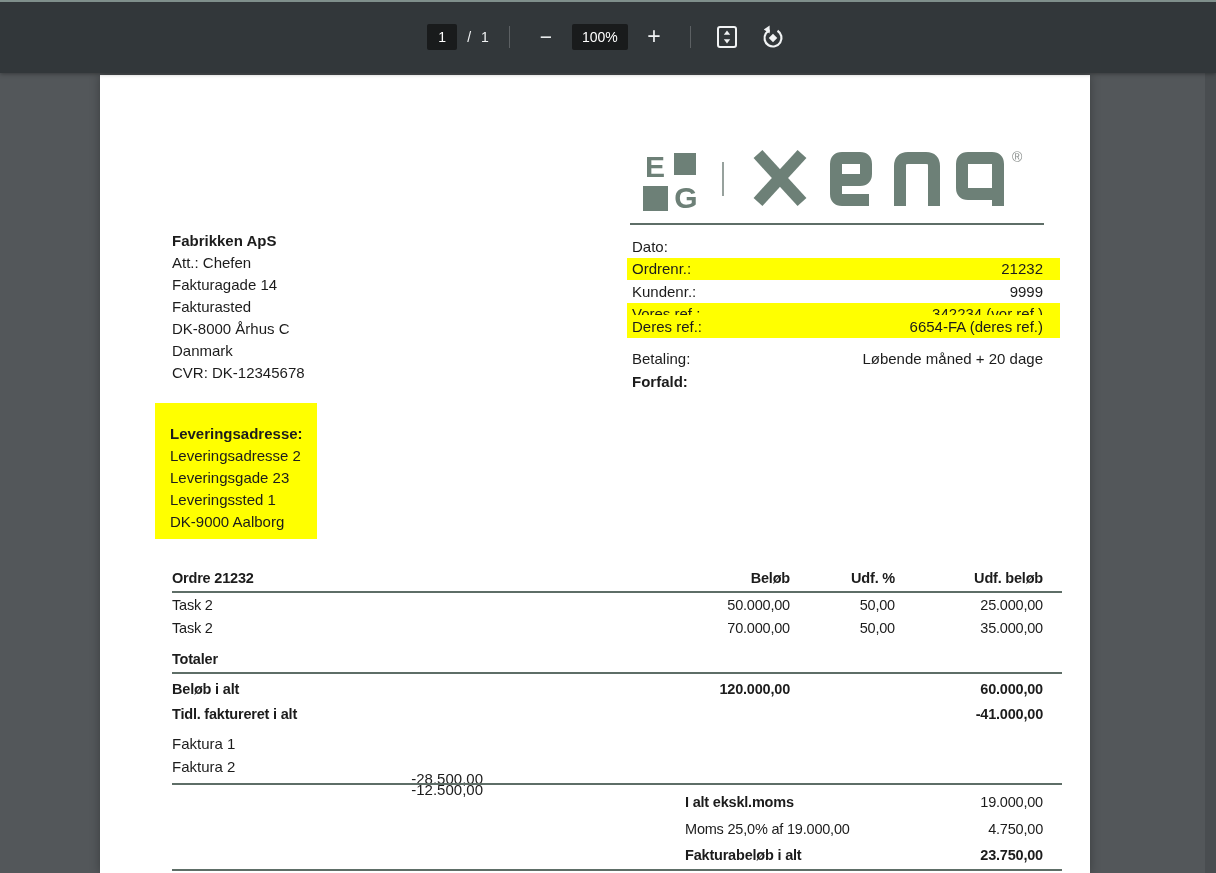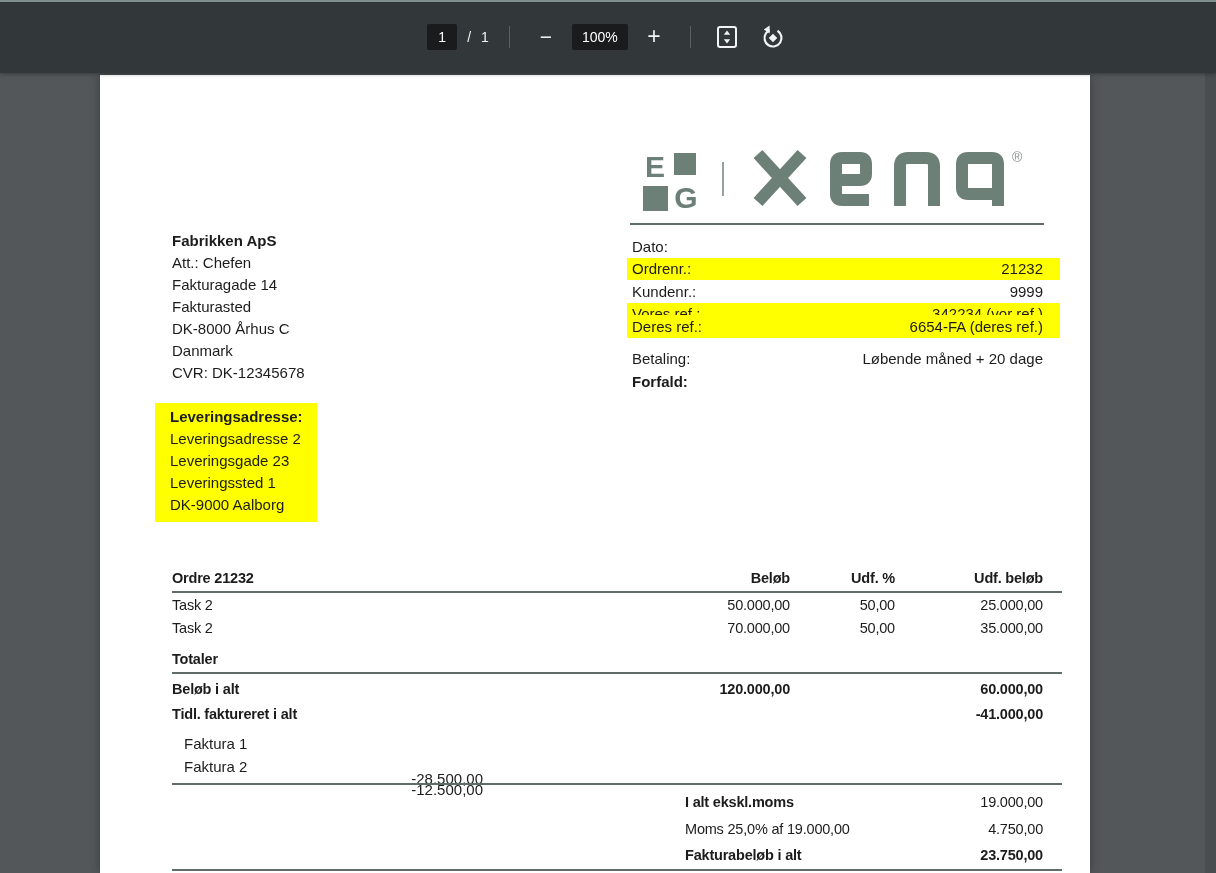--- a/index.html
+++ b/index.html
@@ -47,28 +47,28 @@
 
   
   .info-row { left:527px; width:433px; height:22.5px; display:flex; align-items:center;
               justify-content:space-between; padding:0 17px 0 5px; font-size:15px; }
   .info-row.hl { background:#ffff00; }
   .b { font-weight:bold; }
 
   
   .addr { left:72px; top:155px; line-height:22px; font-size:15px; }
   .delivery { left:55px; top:328px; background:#ffff00; line-height:22px; font-size:15px;
-              padding:3px 14px 6px 15px; }
+              padding:20px 14px 6px 15px; }
 
   
   .trow { left:72px; width:871px; display:grid;
           grid-template-columns:400px 218px 105px 148px; font-size:14.5px; letter-spacing:-0.2px; }
   .trow > span:nth-child(n+2) { text-align:right; }
   .rule { left:72px; width:890px; height:2px; background:#5e6e67; }
-  .fak-label { left:84px; font-size:15px; }
+  .fak-label { left:72px; font-size:15px; }
   .fak-amount { left:183px; width:200px; text-align:right; font-size:15px; }
   .sum-label { left:585px; font-size:14.5px; letter-spacing:-0.2px; }
   .sum-value { left:743px; width:200px; text-align:right; font-size:14.5px; letter-spacing:-0.2px; }
 </style>
 </head>
 <body>
 
 <div class="screen">
   <div class="topline"></div>
 

